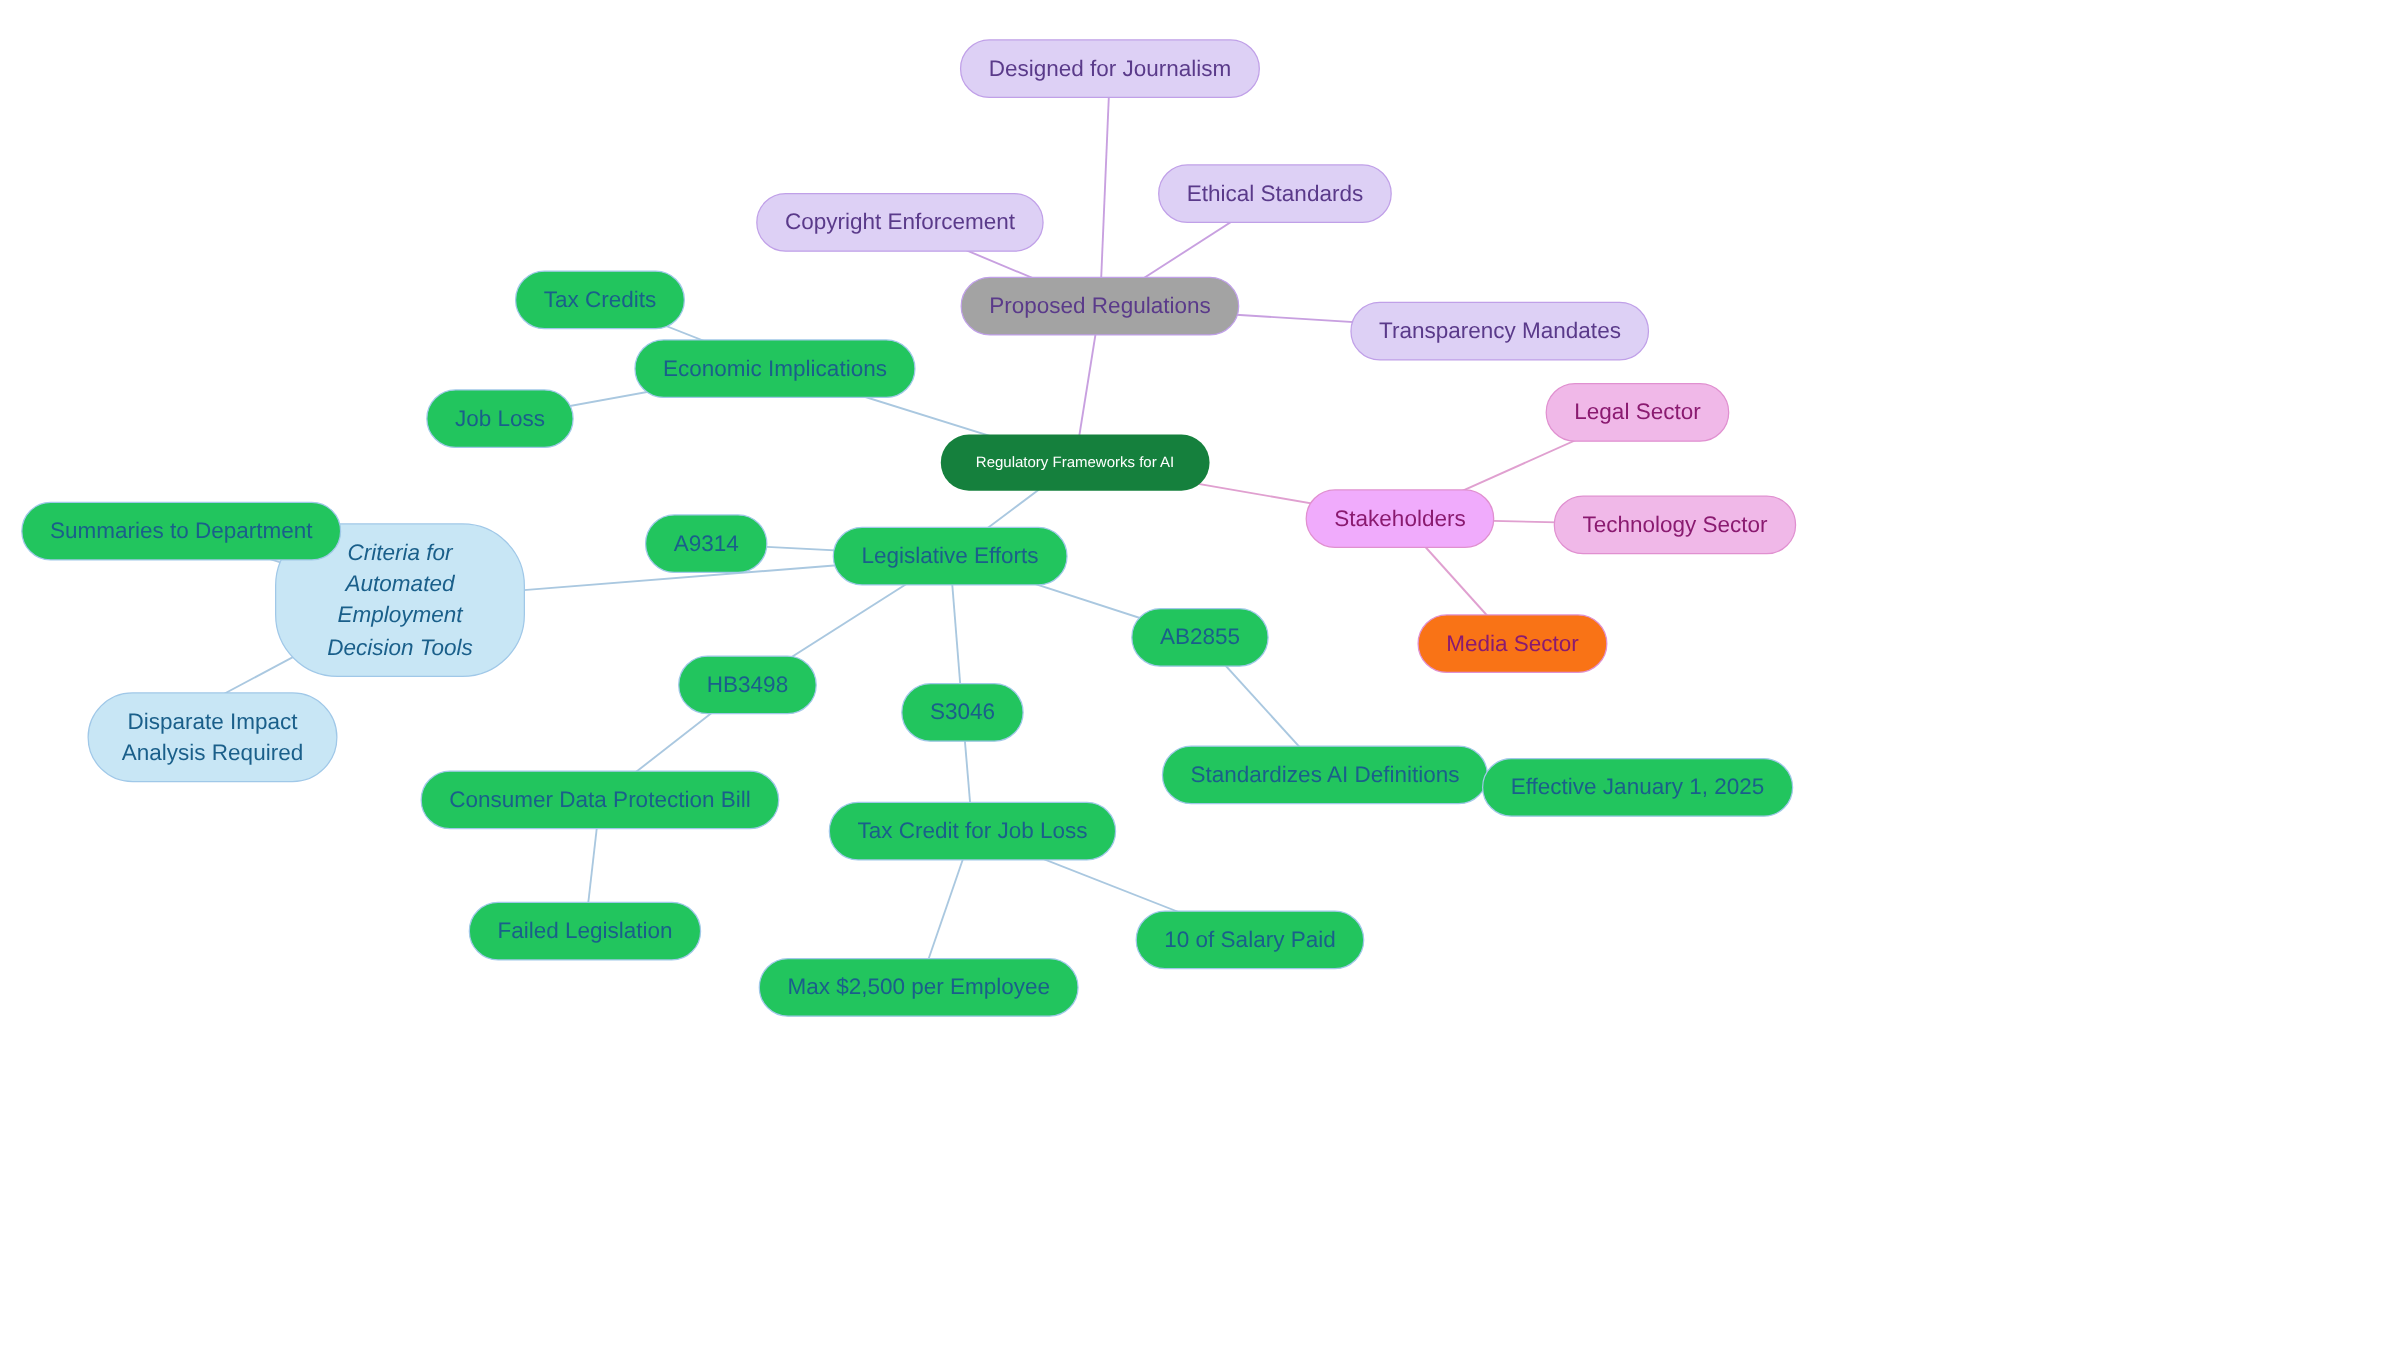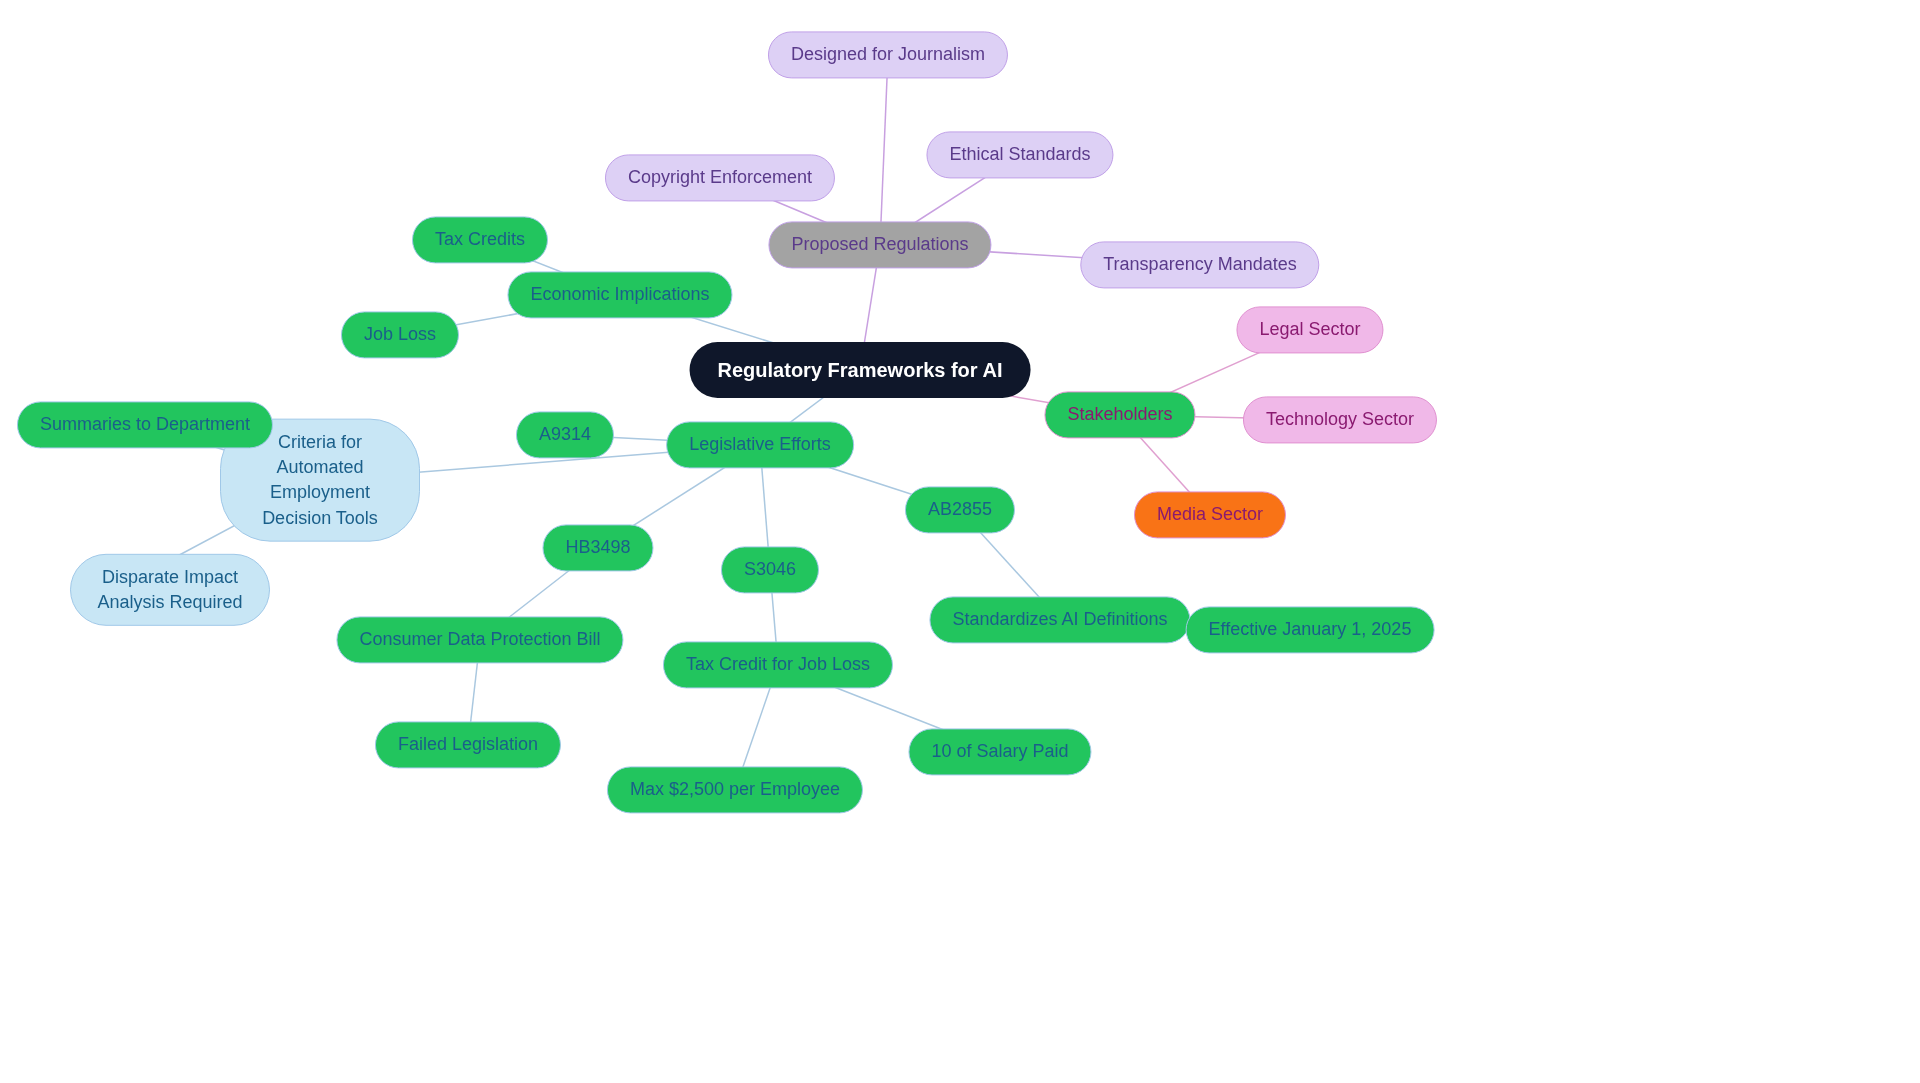--- a/index.html
+++ b/index.html
@@ -29,24 +29,24 @@
       transform: translate(-50%, -50%);
       border-radius: 50px;
       padding: 10px 22px;
       text-align: center;
       font-size: 18px;
       line-height: 1.4;
       white-space: nowrap;
       cursor: default;
     }
     .node.center {
-      background: #0f172a;
+      background: #15803d;
       color: #ffffff;
-      font-weight: 700;
-      font-size: 20px;
+      font-weight: 400;
+      font-size: 12px;
       padding: 14px 28px;
       border-radius: 50px;
     }
     .node.blue {
       background: #22c55e;
       color: #1a5f8a;
       border: 1.5px solid #a0c8e8;
     }
     .node.blue-multi {
       background: #c8e6f5;
@@ -101,26 +101,26 @@
     </svg>
 <div class="node center" style="left: 860px; top: 370px;">Regulatory Frameworks for AI</div>
     <div class="node purple-light" style="left: 880px; top: 245px; background: #a3a3a3; color: rgb(90, 58, 138); border-color: rgb(192, 160, 232);">Proposed Regulations</div>
     <div class="node purple-light" style="left: 720px; top: 178px; background: rgb(221, 208, 245); color: rgb(90, 58, 138); border-color: rgb(192, 160, 232);">Copyright Enforcement</div>
     <div class="node purple-light" style="left: 888px; top: 55px; background: rgb(221, 208, 245); color: rgb(90, 58, 138); border-color: rgb(192, 160, 232);">Designed for Journalism</div>
     <div class="node purple-light" style="left: 1020px; top: 155px; background: rgb(221, 208, 245); color: rgb(90, 58, 138); border-color: rgb(192, 160, 232);">Ethical Standards</div>
     <div class="node purple-light" style="left: 1200px; top: 265px; background: rgb(221, 208, 245); color: rgb(90, 58, 138); border-color: rgb(192, 160, 232);">Transparency Mandates</div>
     <div class="node blue" style="left: 620px; top: 295px;">Economic Implications</div>
     <div class="node blue" style="left: 480px; top: 240px;">Tax Credits</div>
     <div class="node blue" style="left: 400px; top: 335px;">Job Loss</div>
-    <div class="node pink" style="left: 1120px; top: 415px; background: #22c55e; color: rgb(138, 26, 112); border-color: rgb(224, 144, 208);">Stakeholders</div>
+    <div class="node pink" style="left: 1120px; top: 415px; background: #f0abfc; color: rgb(138, 26, 112); border-color: rgb(224, 144, 208);">Stakeholders</div>
     <div class="node pink" style="left: 1310px; top: 330px; background: rgb(240, 184, 232); color: rgb(138, 26, 112); border-color: rgb(224, 144, 208);">Legal Sector</div>
     <div class="node pink" style="left: 1340px; top: 420px; background: rgb(240, 184, 232); color: rgb(138, 26, 112); border-color: rgb(224, 144, 208);">Technology Sector</div>
     <div class="node pink" style="left: 1210px; top: 515px; background: #f97316; color: rgb(138, 26, 112); border-color: rgb(224, 144, 208);">Media Sector</div>
     <div class="node blue" style="left: 760px; top: 445px;">Legislative Efforts</div>
-    <div class="node blue-multi" style="left: 320px; top: 480px; white-space: normal; width: 200px;">Criteria for Automated
+    <div class="node blue-multi" style="left: 320px; top: 480px; white-space: normal; width: 200px; font-style: italic;">Criteria for Automated
 Employment Decision Tools</div>
     <div class="node blue" style="left: 145px; top: 425px;">Summaries to Department</div>
     <div class="node blue-multi" style="left: 170px; top: 590px; white-space: normal; width: 200px;">Disparate Impact Analysis
 Required</div>
     <div class="node blue" style="left: 565px; top: 435px;">A9314</div>
     <div class="node blue" style="left: 598px; top: 548px;">HB3498</div>
     <div class="node blue" style="left: 770px; top: 570px;">S3046</div>
     <div class="node blue" style="left: 960px; top: 510px;">AB2855</div>
     <div class="node blue" style="left: 480px; top: 640px;">Consumer Data Protection Bill</div>
     <div class="node blue" style="left: 468px; top: 745px;">Failed Legislation</div>

